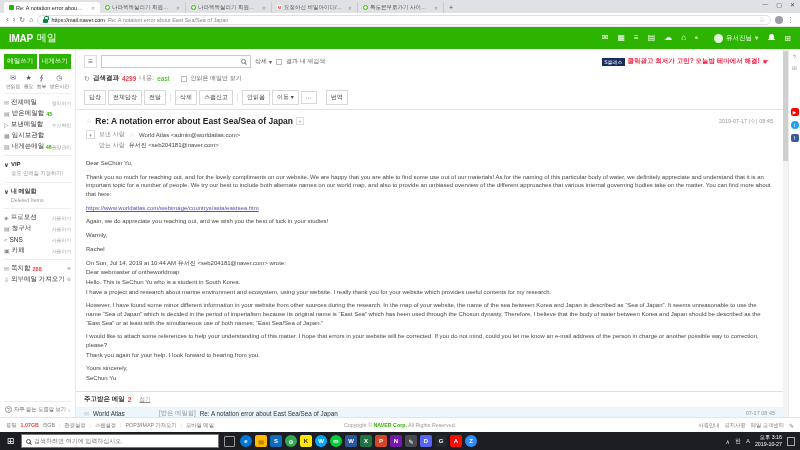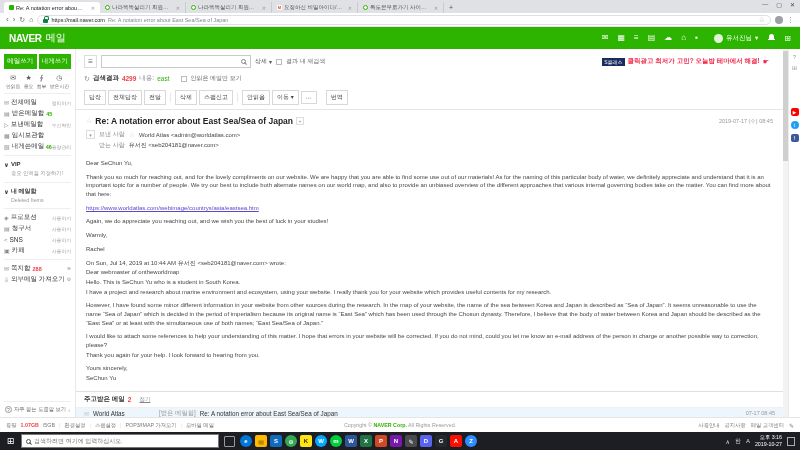--- a/index.html
+++ b/index.html
@@ -198,21 +198,21 @@
     <span class="lock"></span>
     <span class="url-host">https://mail.naver.com</span>
     <span class="url-rest">Re: A notation error about East Sea/Sea of Japan</span>
     <span class="nav-ic small" style="margin-left:auto;color:#999">☆</span>
   </div>
   <span class="addr-avatar"></span>
   <span class="nav-ic small">⋮</span>
 </div>
 
 <div class="nheader">
-  <span class="brand">NAVER</span>
+  <span class="brand">IMAP</span>
   <span class="brand-app">메일</span>
   <div class="hicons">
     <span class="hic">✉</span>
     <span class="hic">▦</span>
     <span class="hic">≡</span>
     <span class="hic">▤</span>
     <span class="hic">☁</span>
     <span class="hic">⌂</span>
     <span class="hic">▪</span>
   </div>

